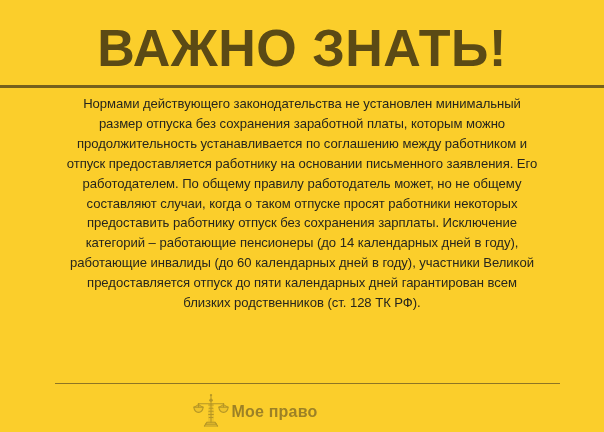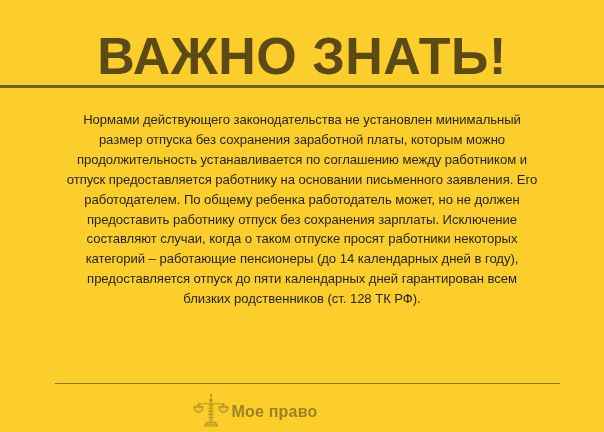--- a/index.html
+++ b/index.html
@@ -17,21 +17,21 @@
     width: 604px;
     height: 432px;
     background: #FBCE2B;
     box-sizing: border-box;
     overflow: hidden;
   }
 
   
   .title-area {
     position: absolute;
-    top: 12px;
+    top: 4px;
     left: 0;
     width: 604px;
     height: 84px;
     display: flex;
     align-items: center;
     justify-content: center;
   }
   .title {
     font-family: "Liberation Sans", "DejaVu Sans", sans-serif;
     font-weight: bold;
@@ -61,21 +61,21 @@
     left: 55px;
     width: 505px;
     height: 1px;
     background: #7A6523;
     opacity: 0.85;
   }
 
   
   .body-area {
     position: absolute;
-    top: 110px;
+    top: 94px;
     left: 36px;
     width: 532px;
     height: 284px;
   }
   .body-line {
     display: block;
     text-align: center;
     color: #27261D;
     font-family: "Liberation Sans", "DejaVu Sans", sans-serif;
     font-size: 13.1px;
@@ -122,24 +122,25 @@
     <h1 class="title">ВАЖНО ЗНАТЬ!</h1>
   </div>
 
   <div class="divider-top"></div>
 
   <div class="body-area">
     <span class="body-line">Нормами действующего законодательства не установлен минимальный</span>
     <span class="body-line">размер отпуска без сохранения заработной платы, которым можно</span>
     <span class="body-line">продолжительность устанавливается по соглашению между работником и</span>
     <span class="body-line">отпуск предоставляется работнику на основании письменного заявления. Его</span>
-    <span class="body-line">работодателем. По общему ребенка работодатель может, но не должен</span>
+    <span class="body-line">работодателем. По общему правилу работодатель может, но не общему</span>
+    <span class="body-line">составляют случаи, когда о таком отпуске просят работники некоторых</span>
     <span class="body-line">предоставить работнику отпуск без сохранения зарплаты. Исключение</span>
-    <span class="body-line">составляют случаи, когда о таком отпуске просят работники некоторых</span>
     <span class="body-line">категорий – работающие пенсионеры (до 14 календарных дней в году),</span>
+    <span class="body-line">работающие инвалиды (до 60 календарных дней в году), участники Великой</span>
     <span class="body-line">предоставляется отпуск до пяти календарных дней гарантирован всем</span>
     <span class="body-line">близких родственников (ст. 128 ТК РФ).</span>
   </div>
 
   <div class="divider-bottom"></div>
 
   <div class="footer">
     <span class="scales-icon">
       <svg viewBox="0 0 64 64" width="40" height="40" xmlns="http://www.w3.org/2000/svg" fill="none" stroke="#7E6A22" stroke-width="1.7" stroke-linecap="round" stroke-linejoin="round">
 

